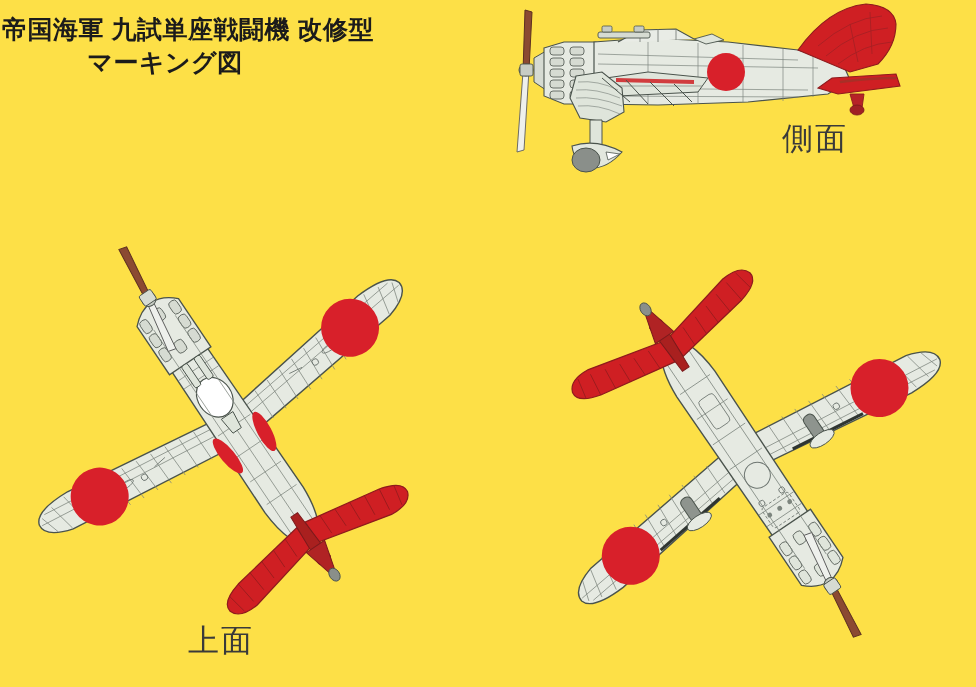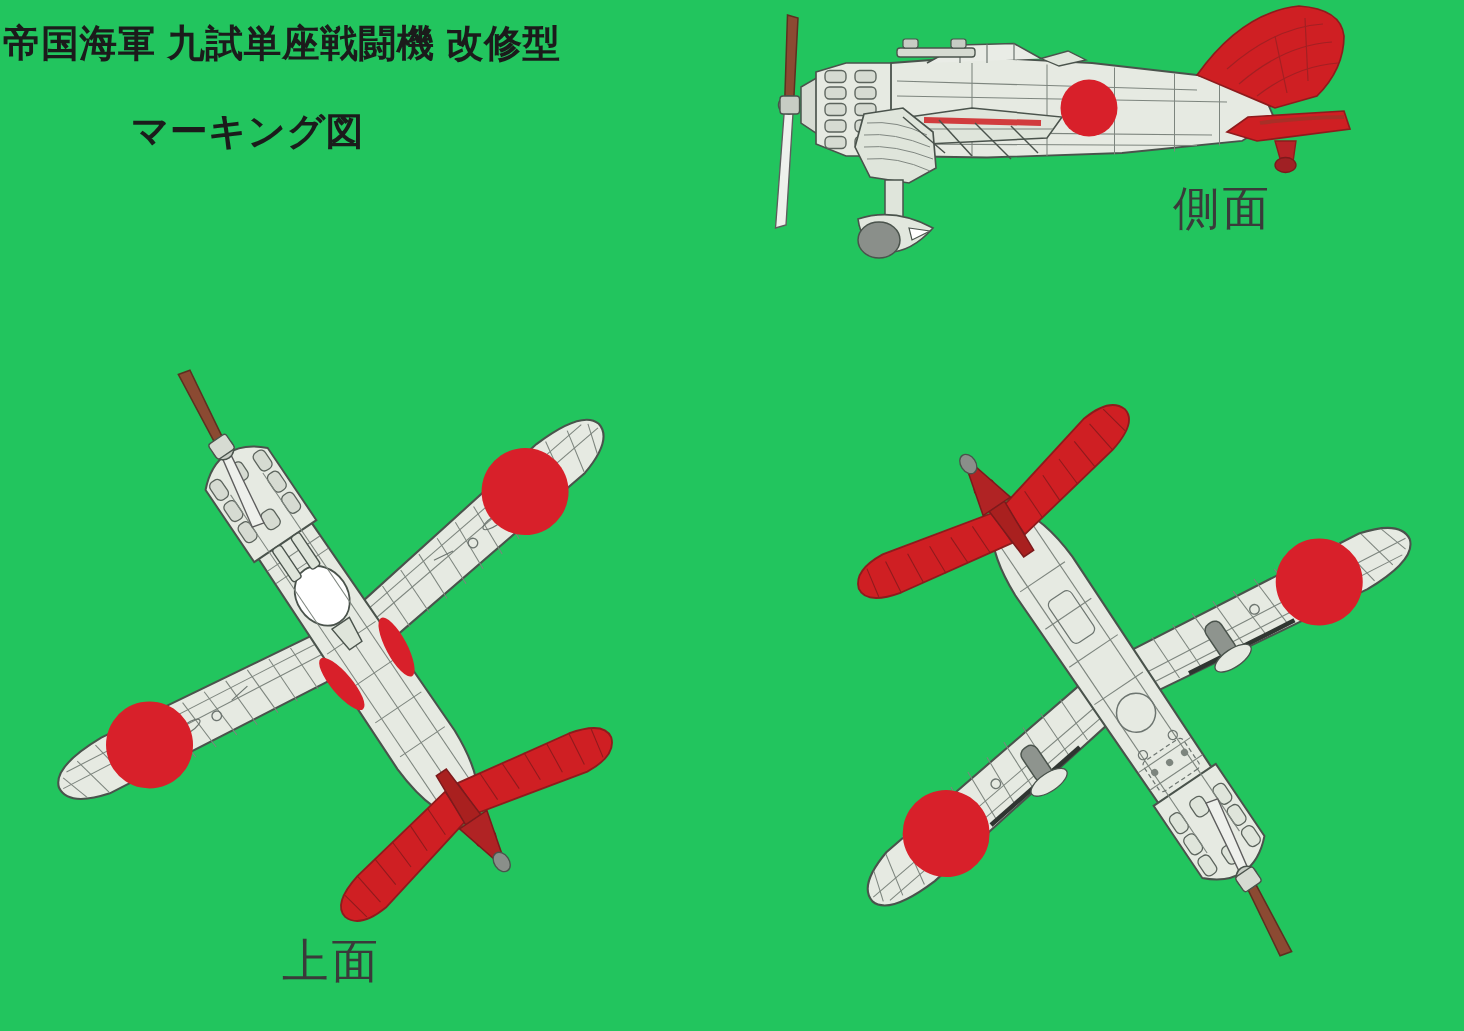--- a/index.html
+++ b/index.html
@@ -14,21 +14,21 @@
     position: relative;
     overflow: hidden;
     font-family: "Liberation Sans", "DejaVu Sans", sans-serif;
     background: #ffffff;
   }
   #sheet {
     position: absolute;
     inset: 0;
     width: 976px;
     height: 687px;
-    background: #22c55e;
+    background: #fde047;
   }
   .title-block {
     position: absolute;
     left: 0px;
     top: 14px;
     width: 440px;
     text-align: center;
     user-select: none;
   }
   .title-line1 {
@@ -40,21 +40,21 @@
     white-space: nowrap;
     text-align: left;
     padding-left: 2px;
   }
   .title-line2 {
     font-size: 25px;
     font-weight: 700;
     letter-spacing: 0.5px;
     color: #1b1b1b;
     line-height: 1.25;
-    margin-top: 28px;
+    margin-top: 2px;
     text-align: center;
     padding-right: 110px;
     white-space: nowrap;
   }
   .view-label {
     position: absolute;
     font-size: 31px;
     font-weight: 400;
     color: #3a3a3a;
     letter-spacing: 2px;

